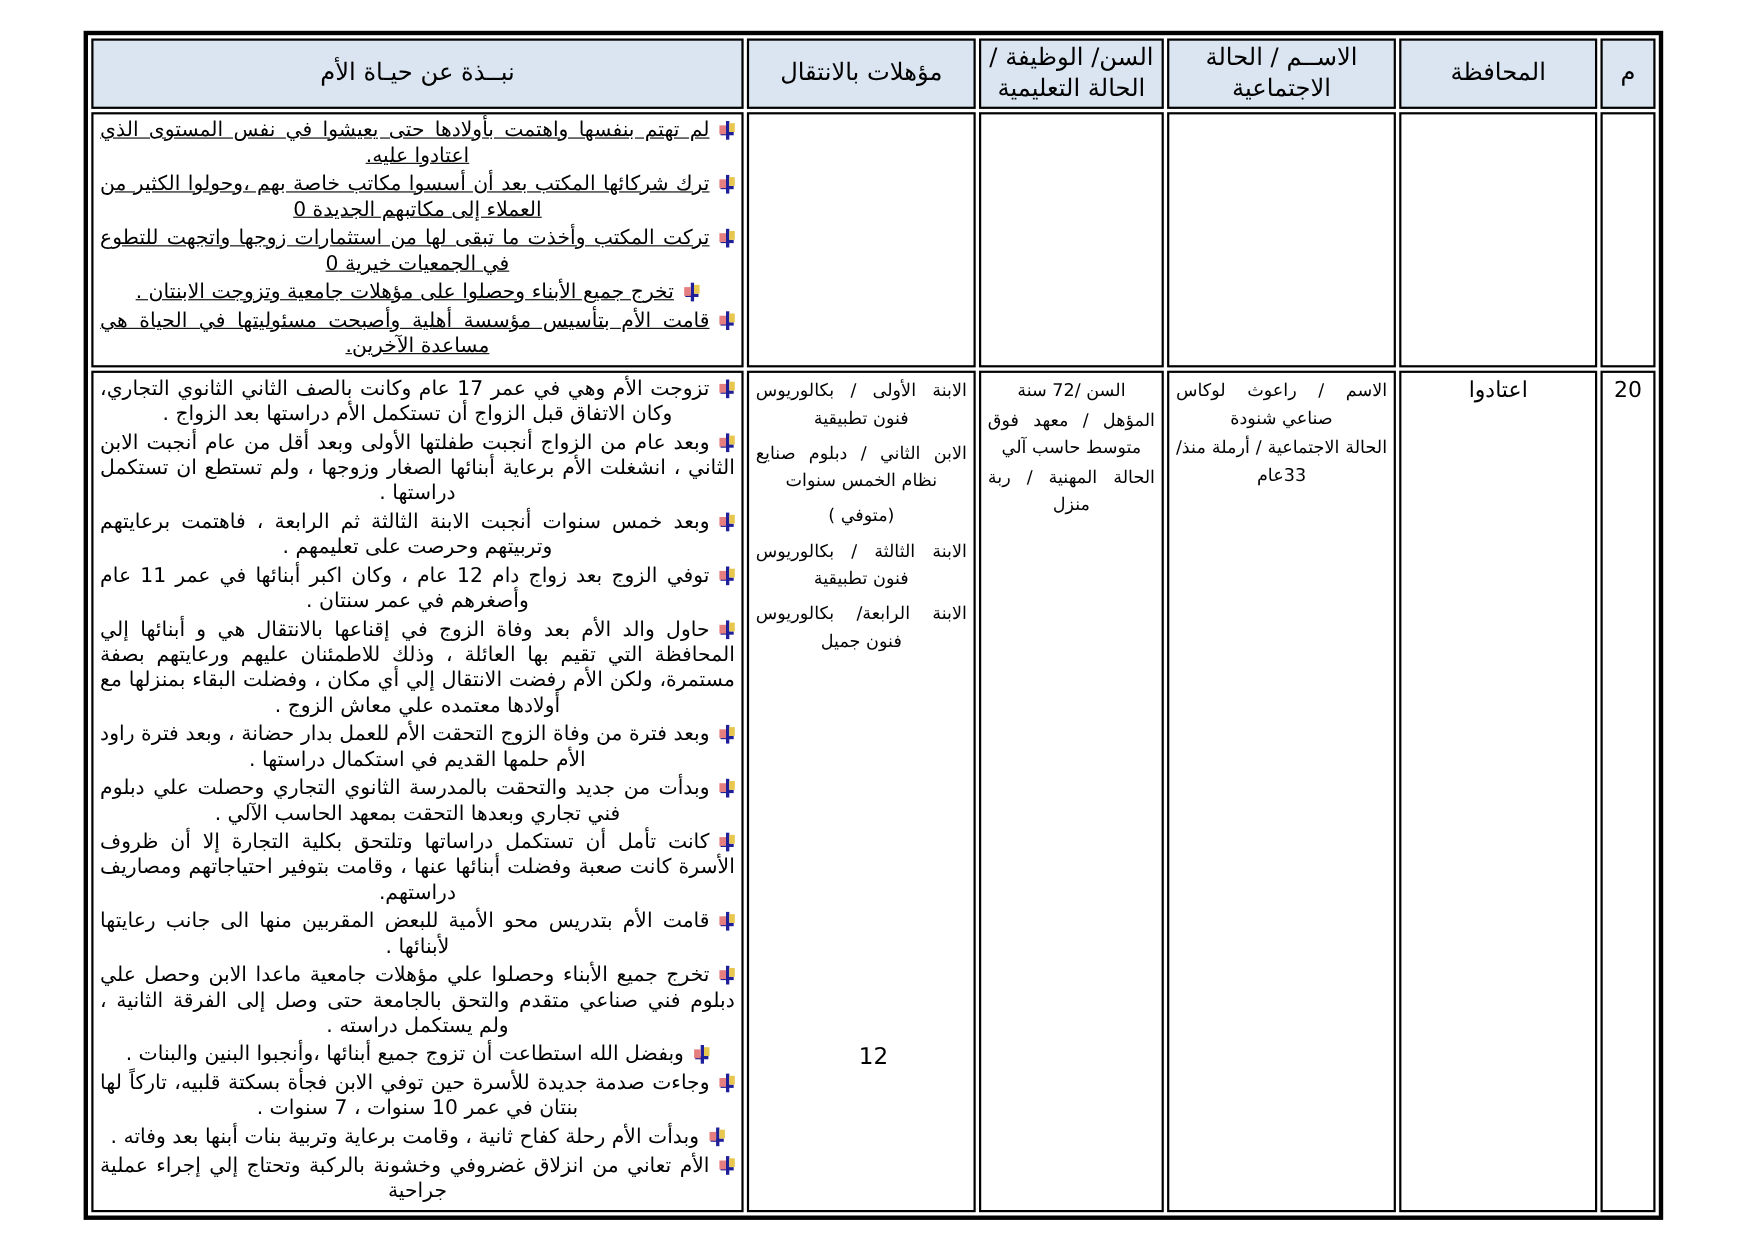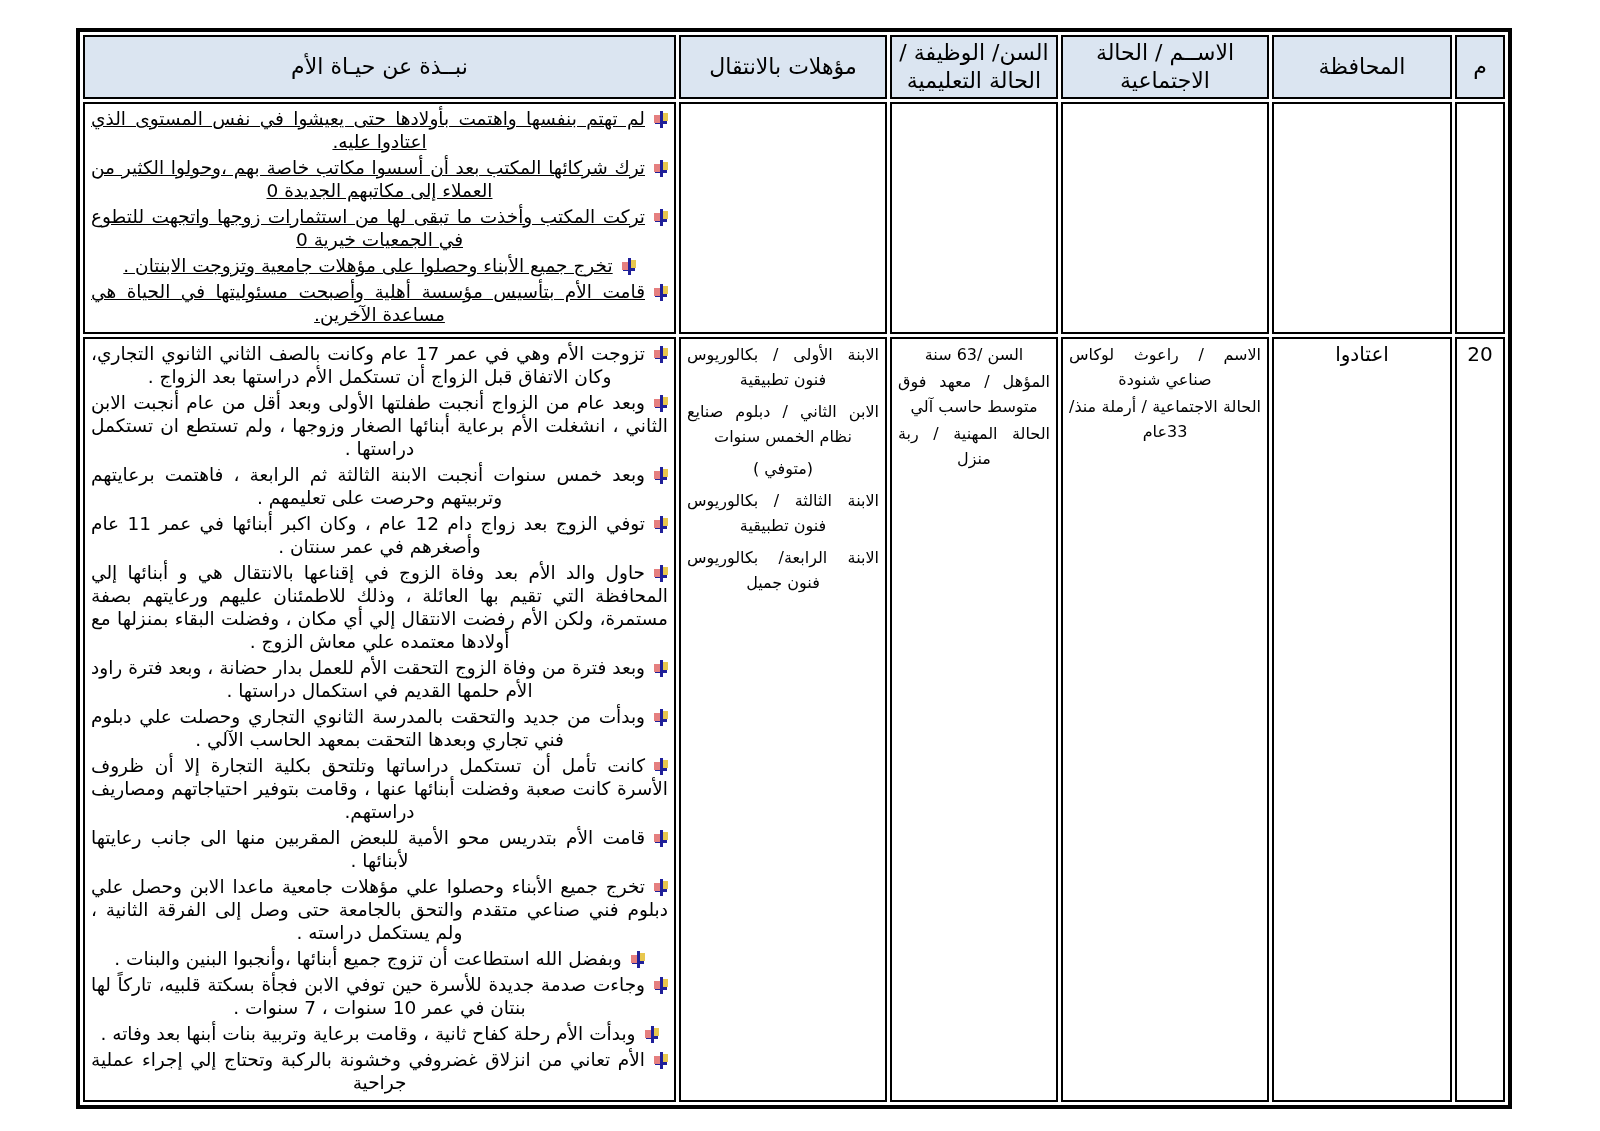--- a/index.html
+++ b/index.html
@@ -135,21 +135,21 @@
       </tr>
 
       <tr class="row-main">
         <td class="center-cell">20</td>
         <td class="center-cell">اعتادوا</td>
         <td class="info-cell">
           <p>الاسم / راعوث لوكاس صناعي شنودة</p>
           <p>الحالة الاجتماعية / أرملة منذ/ 33عام</p>
         </td>
         <td class="info-cell">
-          <p>السن /63 سنة</p>
+          <p>السن /72 سنة</p>
           <p>المؤهل / معهد فوق متوسط حاسب آلي</p>
           <p>الحالة المهنية / ربة منزل</p>
         </td>
         <td class="info-cell quals-cell">
           <p>الابنة الأولى / بكالوريوس فنون تطبيقية</p>
           <p>الابن الثاني / دبلوم صنايع نظام الخمس سنوات</p>
           <p>(متوفي )</p>
           <p>الابنة الثالثة / بكالوريوس فنون تطبيقية</p>
           <p>الابنة الرابعة/ بكالوريوس فنون جميل</p>
         </td>
@@ -166,14 +166,15 @@
           <p class="bullet-item"><span class="bullet-icon"></span><span>تخرج جميع الأبناء وحصلوا علي مؤهلات جامعية ماعدا الابن وحصل علي دبلوم فني صناعي متقدم والتحق بالجامعة حتى وصل إلى الفرقة الثانية ، ولم يستكمل دراسته .</span></p>
           <p class="bullet-item"><span class="bullet-icon"></span><span>وبفضل الله استطاعت أن تزوج جميع أبنائها ،وأنجبوا البنين والبنات .</span></p>
           <p class="bullet-item"><span class="bullet-icon"></span><span>وجاءت صدمة جديدة للأسرة حين توفي الابن فجأة بسكتة قلبيه، تاركاً لها بنتان في عمر 10 سنوات ، 7 سنوات .</span></p>
           <p class="bullet-item"><span class="bullet-icon"></span><span>وبدأت الأم رحلة كفاح ثانية ، وقامت برعاية وتربية بنات أبنها بعد وفاته .</span></p>
           <p class="bullet-item"><span class="bullet-icon"></span><span>الأم تعاني من انزلاق غضروفي وخشونة بالركبة وتحتاج إلي إجراء عملية جراحية</span></p>
         </td>
       </tr>
     </tbody>
   </table>
 
+  <div class="page-number">12</div>
 
 </div>
 
 </body></html>

